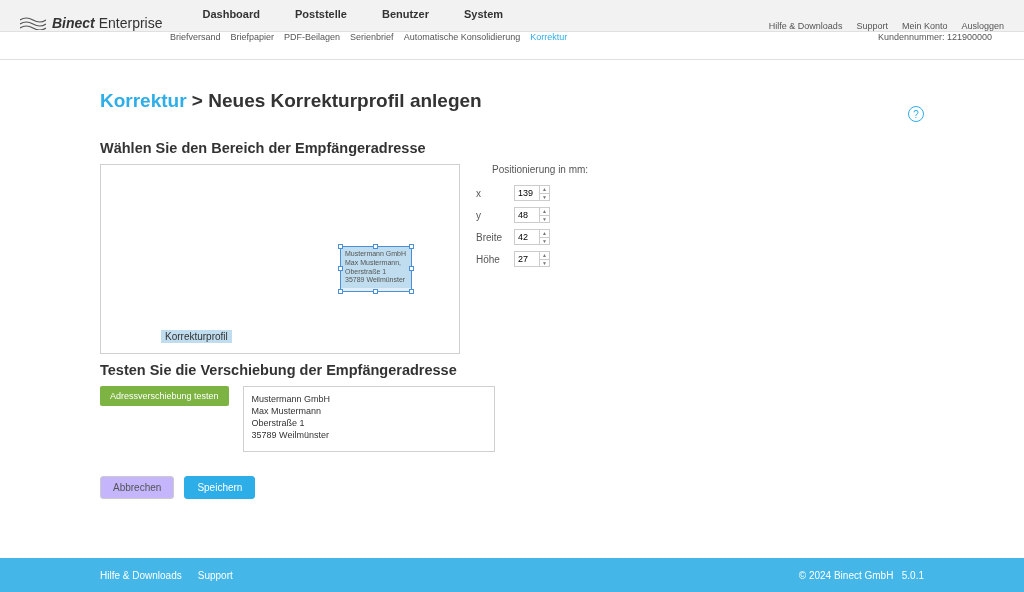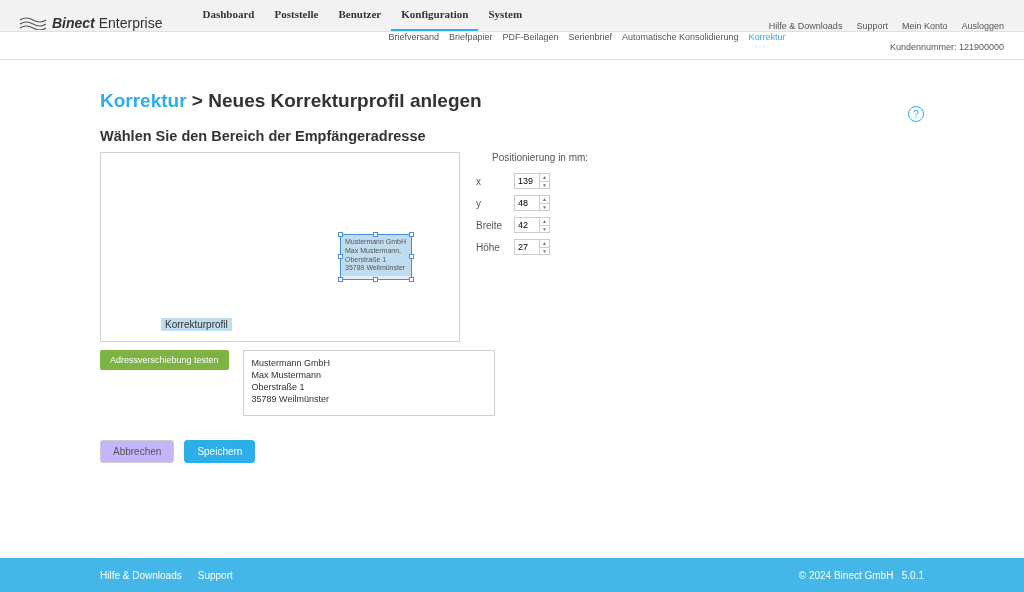--- a/index.html
+++ b/index.html
@@ -4,38 +4,38 @@
 <style>
   * { box-sizing: border-box; margin: 0; padding: 0; }
   body { font-family: -apple-system, BlinkMacSystemFont, "Segoe UI", Helvetica, Arial, sans-serif; font-size: 12px; color: #333; background: #fff; }
   
   
   .topbar { background: #f2f2f2; height: 32px; display: flex; align-items: flex-end; padding: 0 20px; border-bottom: 1px solid #e0e0e0; }
   .logo { display: flex; align-items: center; gap: 6px; margin-right: 30px; }
   .logo-text { font-size: 14px; font-weight: 400; }
   .logo-text b { font-weight: 700; font-style: italic; }
   .logo-text .light { font-weight: 300; }
-  .main-nav { display: flex; gap: 0; font-family: Liberation Serif, serif; }
+  .main-nav { display: flex; gap: 15px; }
   .main-nav-item { padding: 0 10px; font-size: 11px; font-weight: 600; color: #333; cursor: pointer; height: 32px; display: flex; align-items: center; border-bottom: 2px solid transparent; }
   .main-nav-item.active { border-bottom: 2px solid #2eaee9; }
   .top-right { margin-left: auto; display: flex; gap: 14px; font-size: 9px; color: #555; }
   .top-right span { cursor: pointer; }
   
   
-  .subbar { height: 28px; display: flex; align-items: center; padding: 0 20px 0 170px; border-bottom: 1px solid #e0e0e0; font-size: 9px; flex-direction: column; }
+  .subbar { height: 28px; display: flex; padding: 0 32px 0 170px; border-bottom: 1px solid #e0e0e0; font-size: 9px; }
   .sub-nav { display: flex; gap: 10px; }
   .sub-nav-item { color: #555; cursor: pointer; }
   .sub-nav-item.active { color: #2eaee9; }
   .kundennummer { margin-left: auto; color: #555; font-size: 9px; }
   
   
   .content { padding: 30px 0 40px 100px; position: relative; }
   .help-icon { position: absolute; right: 100px; top: 46px; width: 16px; height: 16px; border: 1.5px solid #2eaee9; border-radius: 50%; color: #2eaee9; font-size: 10px; display: flex; align-items: center; justify-content: center; cursor: pointer; }
   
-  .page-title { font-size: 19px; font-weight: 700; margin-bottom: 16px; }
+  .page-title { font-size: 19px; font-weight: 700; margin-bottom: 28px; }
   .page-title .crumb-link { color: #2eaee9; font-weight: 700; }
   .page-title .crumb-sep { color: #333; }
   .page-title .crumb-current { color: #333; }
   
   .section-heading { font-size: 14.5px; font-weight: 700; margin-bottom: 8px; }
   
   .area-row { display: flex; gap: 16px; align-items: flex-start; }
   
   .preview-box { width: 360px; height: 190px; border: 1px solid #d0d0d0; position: relative; background: #fff; }
   .selection-box { position: absolute; border: 1px solid #4a90d9; background: rgba(74,144,217,0.15); }
@@ -86,21 +86,20 @@
       <path d="M0 4 Q6 0 13 4 T26 4" stroke="#555" stroke-width="1.2" fill="none"></path>
       <path d="M0 8 Q6 4 13 8 T26 8" stroke="#555" stroke-width="1.2" fill="none"></path>
       <path d="M0 12 Q6 8 13 12 T26 12" stroke="#555" stroke-width="1.2" fill="none"></path>
     </svg>
     <span class="logo-text"><b>Binect</b> <span class="light">Enterprise</span></span>
   </div>
   <nav class="main-nav">
     <div class="main-nav-item">Dashboard</div>
     <div class="main-nav-item">Poststelle</div>
     <div class="main-nav-item">Benutzer</div>
-    <div class="main-nav-item active">Konfiguration</div>
     <div class="main-nav-item">System</div>
   </nav>
   <div class="top-right">
     <span>Hilfe &amp; Downloads</span>
     <span>Support</span>
     <span>Mein Konto</span>
     <span>Ausloggen</span>
   </div>
 </div>
 
@@ -188,20 +187,21 @@
           <div class="spinner-btns">
               <span>▲</span>
               <span>▼</span>
             </div>
         </div>
       </div>
     </div>
   </div>
 
   <div class="test-section">
+    <h2 class="section-heading">Testen Sie die Verschiebung der Empfängeradresse</h2>
     <div class="test-row">
       <button class="btn-green">Adressverschiebung testen</button>
       <div class="addr-box">
         <div>Mustermann GmbH</div>
         <div>Max Mustermann</div>
         <div>Oberstraße 1</div>
         <div>35789 Weilmünster</div>
       </div>
     </div>
   </div>

